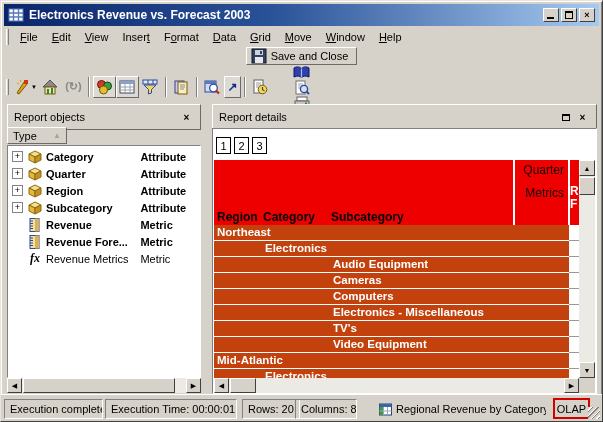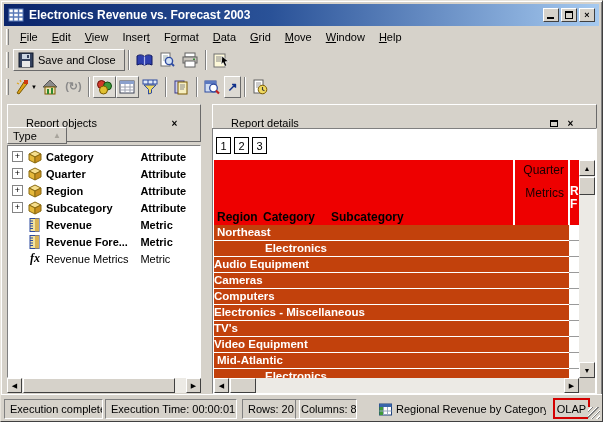--- a/index.html
+++ b/index.html
@@ -21,33 +21,33 @@
     border-color:#FFFFFF #404040 #404040 #FFFFFF;position:relative;
     font-size:9px;font-weight:bold;color:#000;display:flex;align-items:center;justify-content:center;cursor:default;}
   .glyph-min{position:absolute;left:3px;bottom:2px;width:7px;height:2px;background:#000;}
   .glyph-max{position:absolute;left:3px;top:2px;width:8px;height:8px;border:1px solid #000;border-top:2px solid #000;}
   
   .menubar{left:3px;top:26px;width:595px;height:19px;display:flex;align-items:center;font-size:11px;}
   .grip{width:3px;height:16px;margin:0 4px 0 2px;border-left:1px solid #fff;border-right:1px solid #808080;background:#D6D2CA;}
   .mi{padding:2px 7px;color:#000;white-space:nowrap;}
   
   .toolbar{left:3px;display:flex;align-items:center;}
-  .t1{top:46px;width:595px;height:26px;}
+  .t1{top:46px;width:595px;height:26px;flex-direction:column;}
   .t2{top:72px;width:595px;height:27px;}
   .tbbtn{height:22px;min-width:23px;display:flex;align-items:center;justify-content:center;padding:0 2px;background:#D6D2CA;}
   .tbbtn.labeled{padding:0 8px 0 4px;gap:4px;font-size:11px;white-space:nowrap;
     border:1px solid;border-color:#FFFFFF #6A6A6A #6A6A6A #FFFFFF;}
   .tbbtn.toggled{border:1px solid;border-color:#FFFFFF #6A6A6A #6A6A6A #FFFFFF;background:#DDDAD3;}
   .sep{width:2px;height:20px;margin:0 3px;border-left:1px solid #808080;border-right:1px solid #fff;}
   .ddarrow{font-size:6px;margin-left:1px;color:#000;}
   .gray-glyph{color:#8a8a8a;font-size:11px;font-weight:bold;}
   .pivot-glyph{color:#10308a;font-size:12px;font-weight:bold;line-height:1;}
   svg{display:block;}
-  .panel-head{height:38px;background:#D6D2CA;border:1px solid;border-color:#FFFFFF #6A6A6A #6A6A6A #FFFFFF;
-    display:flex;align-items:center;font-size:11px;padding:0 18px;}
+  .panel-head{height:26px;background:#D6D2CA;border:1px solid;border-color:#FFFFFF #6A6A6A #6A6A6A #FFFFFF;
+    display:flex;align-items:center;font-size:11px;padding:0 6px;}
   .phbtn{width:15px;height:13px;display:flex;align-items:center;justify-content:center;
     font-size:10px;font-weight:bold;color:#000;margin-left:2px;}
   .ph-max{width:8px;height:7px;border:1px solid #000;border-top:2px solid #000;}
   
   .colhead{display:flex;font-size:11px;}
   .colcell{height:17px;background:#D6D2CA;border:1px solid;border-color:#FFFFFF #6A6A6A #6A6A6A #FFFFFF;
     display:flex;align-items:center;padding:0 5px;}
   .sortarrow{margin-left:auto;color:#A8A49C;font-size:8px;}
   .listarea{background:#fff;border:1px solid;border-color:#808080 #FFFFFF #FFFFFF #808080;overflow:hidden;}
   .obj{height:17px;display:flex;align-items:center;font-size:11px;}
@@ -71,21 +71,21 @@
   .axislabel{position:absolute;bottom:1px;font-size:12px;font-weight:bold;color:#000;white-space:nowrap;}
   .colaxis{font-size:12px;color:#1a0000;text-align:right;padding-right:4px;white-space:nowrap;}
   .clipletter{color:#fff;font-size:12px;font-weight:bold;line-height:13px;}
   .grows{background:#fff;overflow:hidden;}
   .grow{height:16px;display:flex;}
   .gcell{width:355px;height:15px;background:#c2410c;color:#fff;font-size:11.5px;font-weight:bold;
     white-space:nowrap;overflow:hidden;line-height:15px;}
   .gstub{width:10px;height:16px;border-bottom:1px solid #9a9a9a;}
   .lvl0{padding-left:3px;}
   .lvl1{padding-left:51px;}
-  .lvl2{}
+  .lvl2{padding-left:119px;}
   
   .statusbar{left:0;top:393px;width:601px;height:27px;border-top:1px solid #fff;background:#D6D2CA;}
   .spanel{position:absolute;top:4px;height:20px;border:1px solid;border-color:#808080 #FFFFFF #FFFFFF #808080;
     font-size:11px;display:flex;align-items:center;padding:0 5px;white-space:nowrap;overflow:hidden;}
   .olapbox{position:absolute;top:3px;height:21px;border:2px solid #D40000;font-size:11px;
     display:flex;align-items:center;justify-content:center;}
   .sizegrip{position:absolute;right:2px;bottom:2px;width:12px;height:12px;
     background:repeating-linear-gradient(135deg,#D6D2CA 0 2px,#fff 2px 3px,#808080 3px 4px);}
 </style>
 </head>

